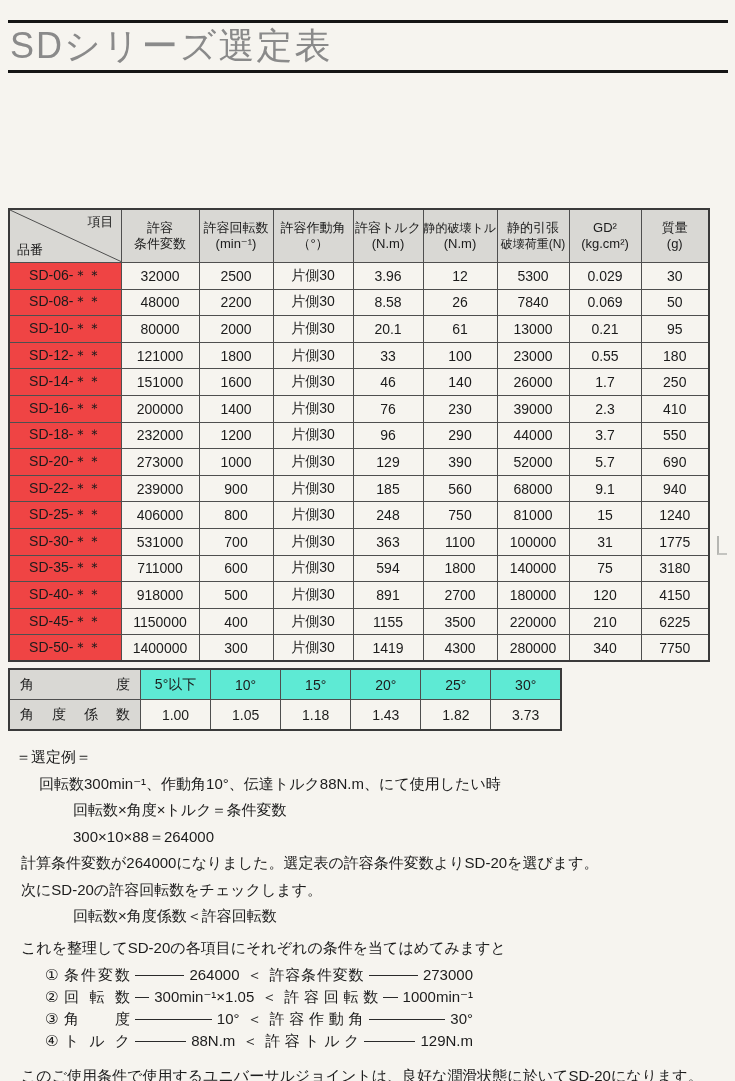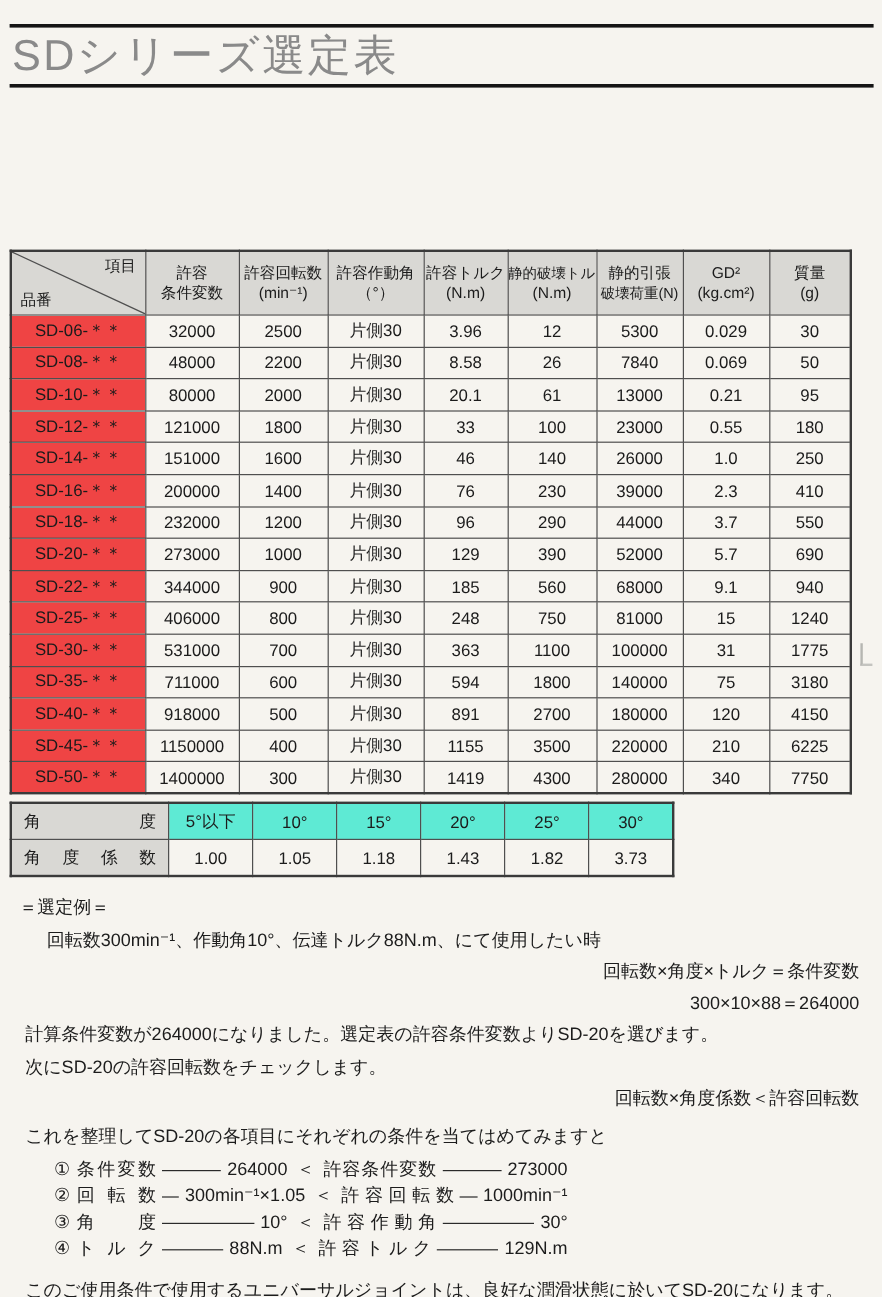--- a/index.html
+++ b/index.html
@@ -46,21 +46,21 @@
   }
   .angle-table .alabel{
     background:#d9d8d4;text-align:justify;text-align-last:justify;
     padding:0 10px;width:110px;font-size:14px;
   }
   .angle-table .ahead{background:#5eead4;}
   
   .example{position:absolute;left:16px;top:744px;width:700px;font-size:15px;line-height:26.5px;}
   .ex-heading{margin-left:0;}
   .ex-l1{margin-left:23px;}
-  .ex-f{margin-left:57px;text-align:right;}
+  .ex-f{margin-left:57px;}
   .ex-l2,.ex-l3{margin-left:5px;}
   
   .summary{position:absolute;left:21px;top:936px;width:700px;font-size:15px;}
   .sum-intro{line-height:24px;margin-bottom:4px;}
   .sum-row{
     display:flex;align-items:center;width:428px;margin-left:24px;
     line-height:22px;height:22px;white-space:nowrap;
   }
   .sum-row .num{width:19px;flex:0 0 auto;}
   .sum-row .llabel{width:66px;flex:0 0 auto;text-align:justify;text-align-last:justify;}
@@ -186,21 +186,21 @@
         <td>180</td>
       </tr>
       <tr>
         <td>SD-14-＊＊</td>
         <td>151000</td>
         <td>1600</td>
         <td>片側30</td>
         <td>46</td>
         <td>140</td>
         <td>26000</td>
-        <td>1.0</td>
+        <td>1.7</td>
         <td>250</td>
       </tr>
       <tr>
         <td>SD-16-＊＊</td>
         <td>200000</td>
         <td>1400</td>
         <td>片側30</td>
         <td>76</td>
         <td>230</td>
         <td>39000</td>
@@ -224,21 +224,21 @@
         <td>1000</td>
         <td>片側30</td>
         <td>129</td>
         <td>390</td>
         <td>52000</td>
         <td>5.7</td>
         <td>690</td>
       </tr>
       <tr>
         <td>SD-22-＊＊</td>
-        <td>344000</td>
+        <td>239000</td>
         <td>900</td>
         <td>片側30</td>
         <td>185</td>
         <td>560</td>
         <td>68000</td>
         <td>9.1</td>
         <td>940</td>
       </tr>
       <tr>
         <td>SD-25-＊＊</td>

